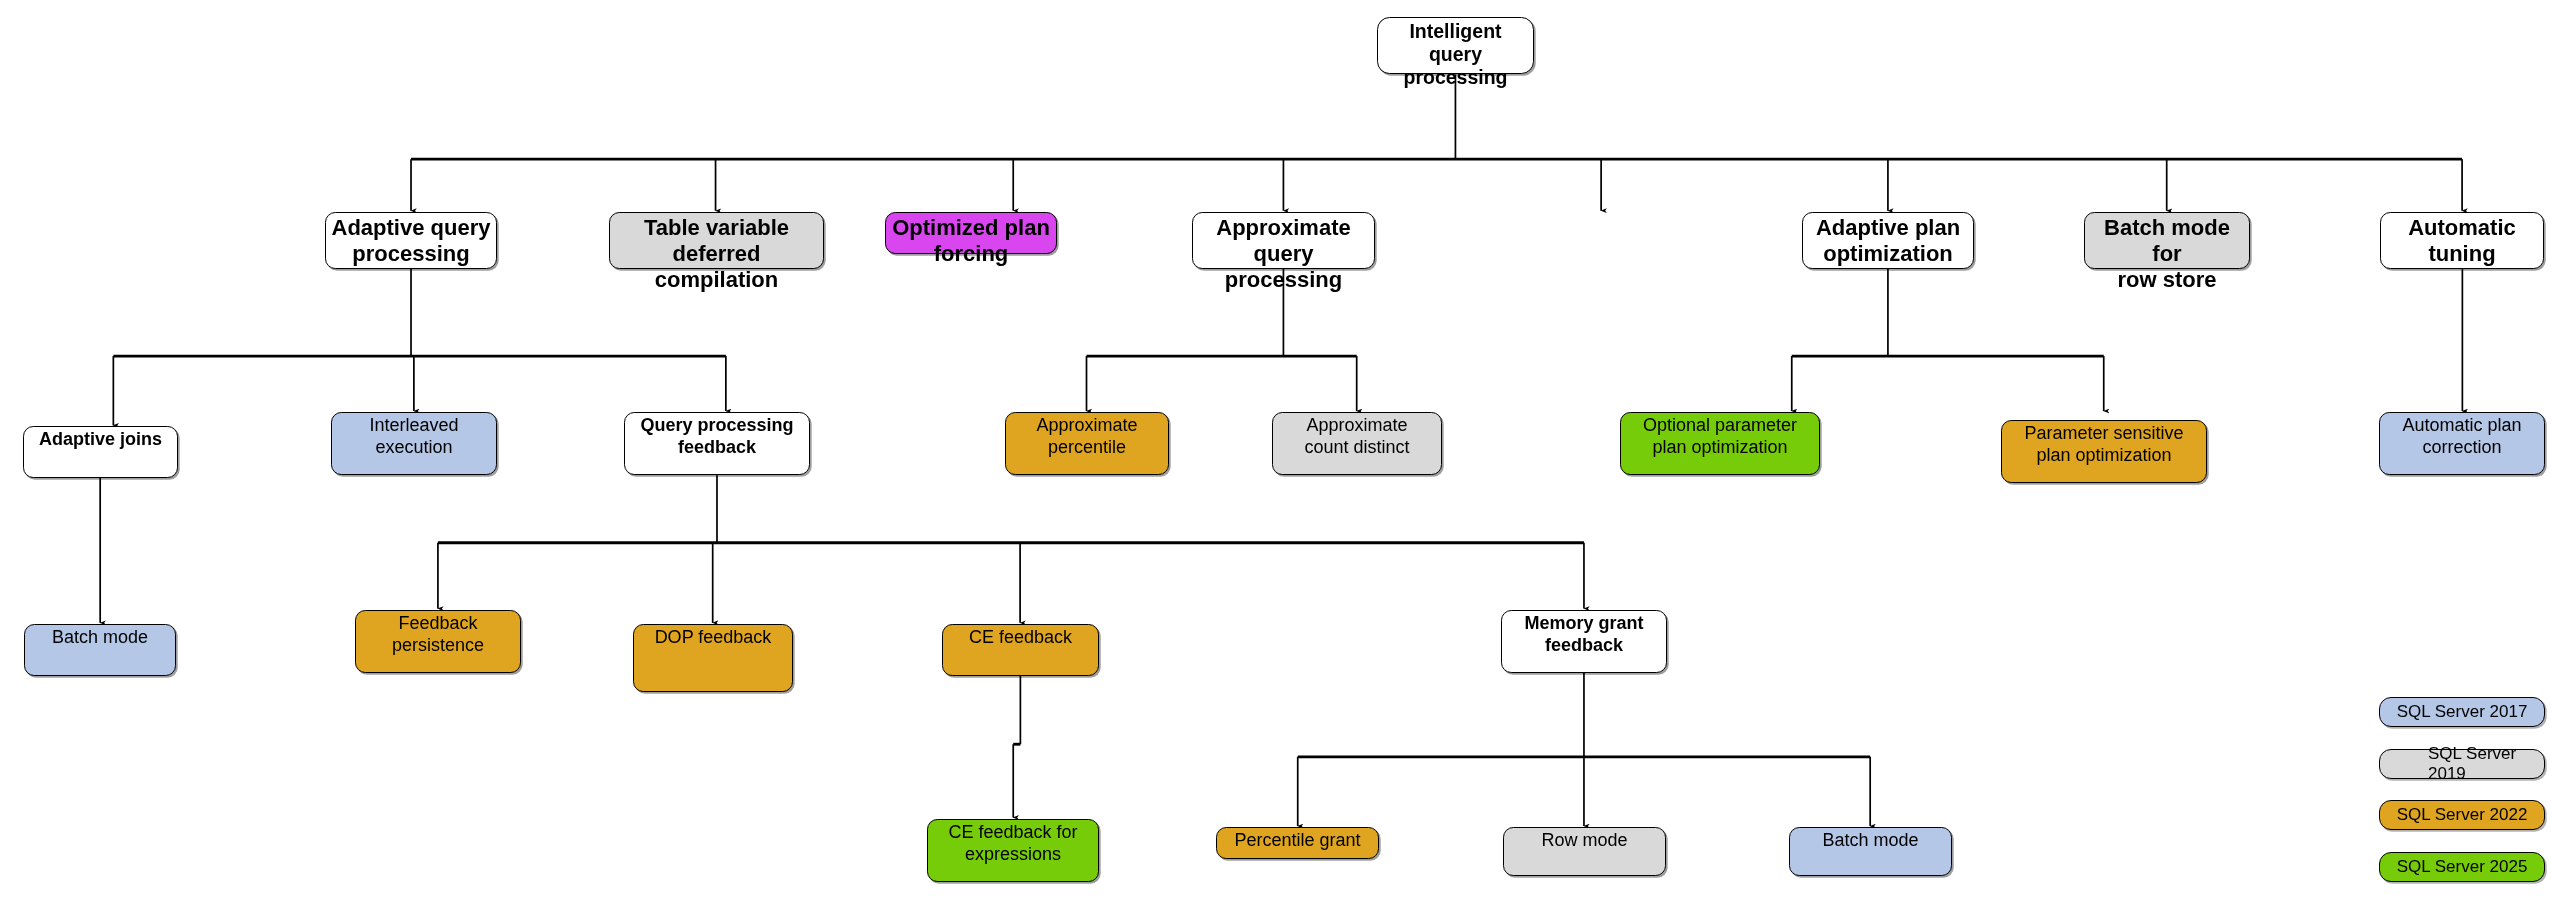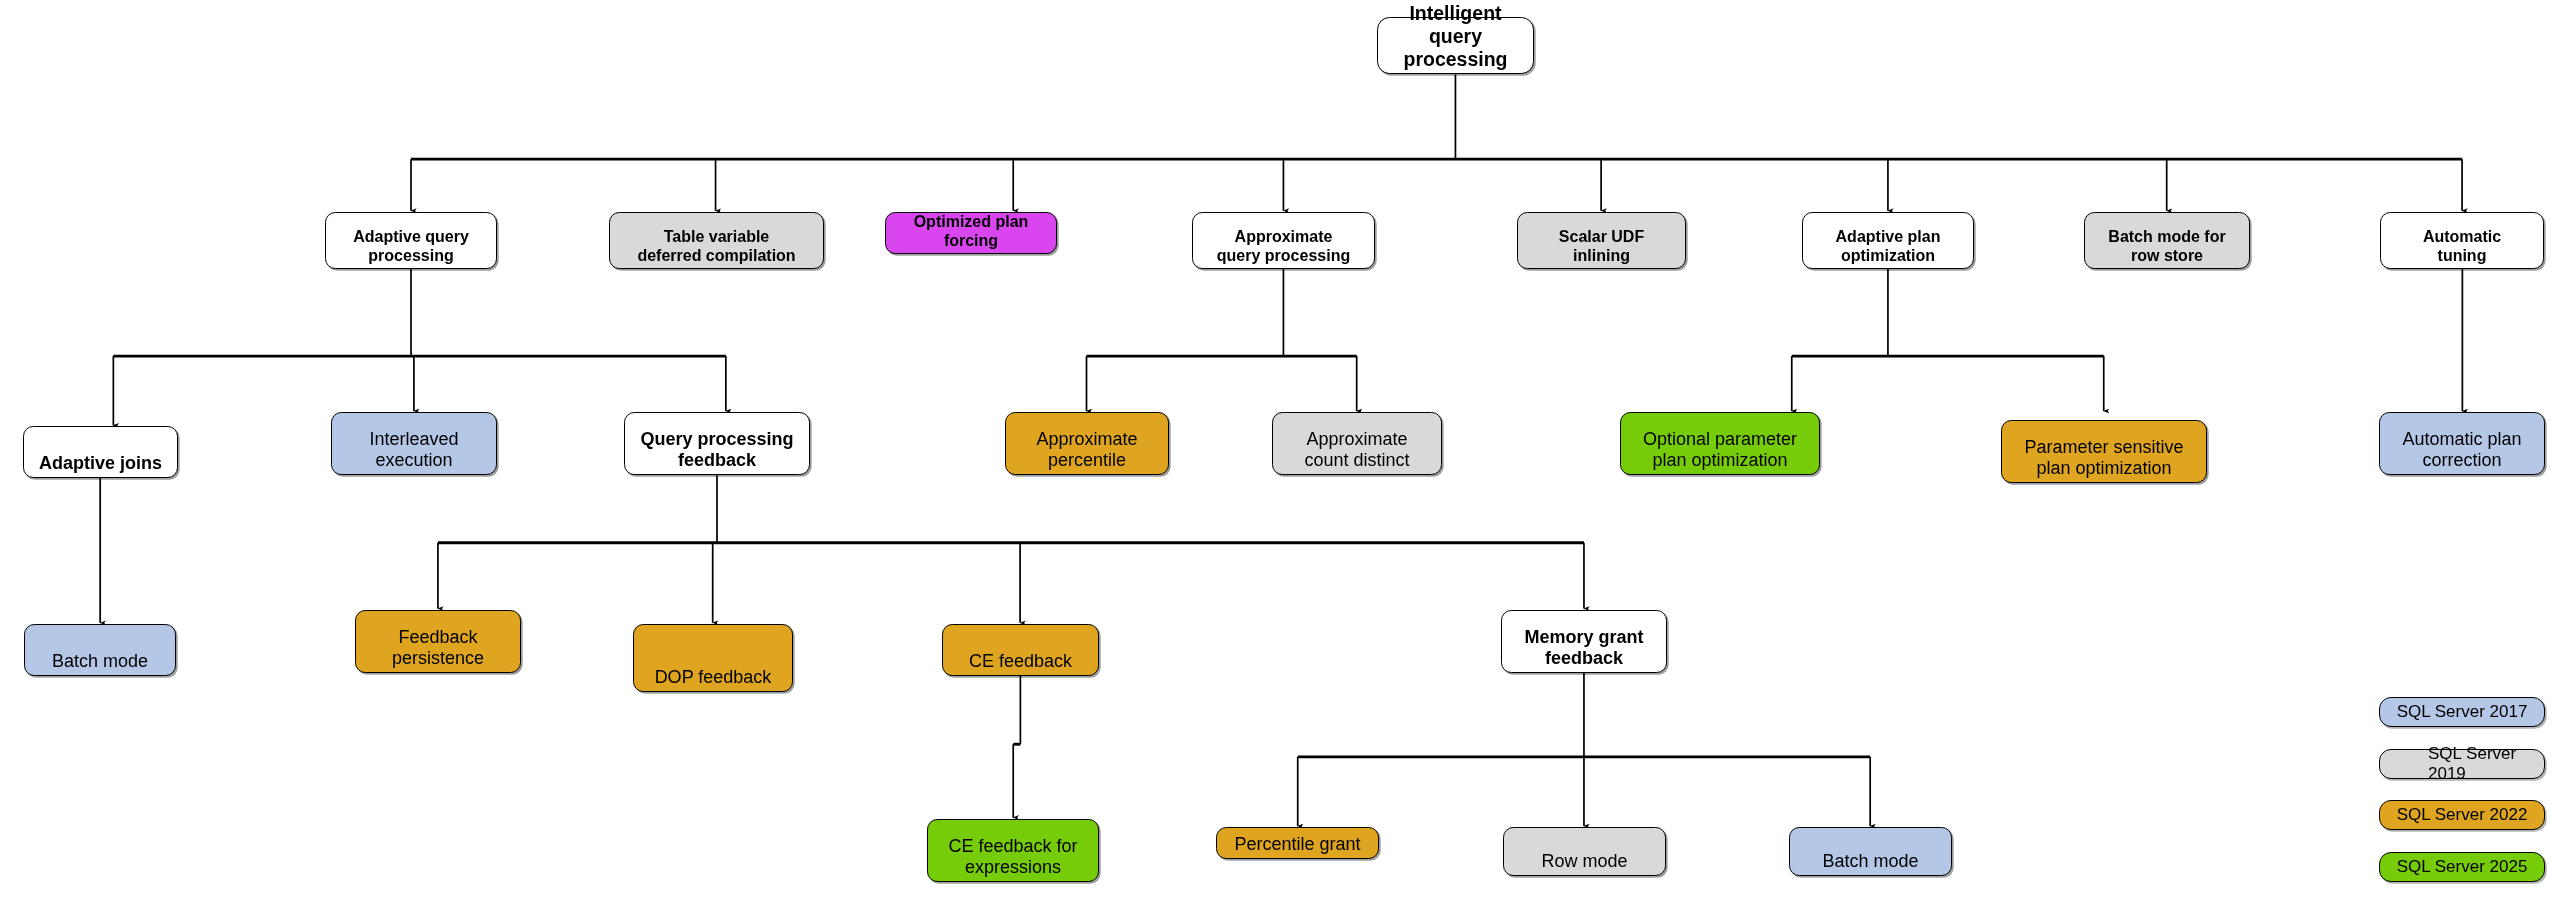--- a/index.html
+++ b/index.html
@@ -6,27 +6,27 @@
   body{
     width:2576px;height:916px;position:relative;overflow:hidden;
     font-family:"Liberation Sans","DejaVu Sans",sans-serif;
   }
   #stage{position:absolute;inset:0;width:2576px;height:916px;}
   #wires{position:absolute;left:0;top:0;width:2576px;height:916px;pointer-events:none;}
   .node{
     position:absolute;box-sizing:border-box;
     border:1.7px solid #000000;border-radius:10.3px;
     background:#ffffff;color:#000000;
-    display:flex;align-items:flex-end;justify-content:center;text-align:center;
+    display:flex;align-items:flex-start;justify-content:center;text-align:center;
     line-height:1.18;padding:2.3px 4.6px;
     box-shadow:1.7px 1.7px 0 rgba(0,0,0,0.38);
     white-space:pre-line;
   }
   .node.root{font-weight:bold;font-size:19.5px;border-radius:12.6px;}
-  .node.lvl2{font-weight:bold;font-size:16px;}
+  .node.lvl2{font-weight:bold;font-size:22px;}
   .node.lvl3{font-size:18px;}
   .node.lvl4{font-size:18px;}
   .node.bold{font-weight:bold;}
   .legend-item{
     position:absolute;box-sizing:border-box;
     border:1.7px solid #000000;border-radius:12px;
     display:flex;align-items:center;justify-content:center;
     font-size:17px;color:#000000;
     box-shadow:1.7px 1.7px 0 rgba(0,0,0,0.3);
   }
@@ -86,22 +86,20 @@
 <div class="node root" style="left: 1377px; top: 17px; width: 157px; height: 57px; background: rgb(255, 255, 255);"><span>Intelligent query
 processing</span></div>
     <div class="node lvl2 bold" style="left: 325px; top: 212px; width: 172px; height: 57px; background: rgb(255, 255, 255);"><span>Adaptive query
 processing</span></div>
     <div class="node lvl2" style="left: 609px; top: 212px; width: 215px; height: 57px; background: rgb(217, 217, 217);"><span>Table variable
 deferred compilation</span></div>
     <div class="node lvl2" style="left: 885px; top: 212px; width: 172px; height: 42px; background: #d946ef;"><span>Optimized plan
 forcing</span></div>
     <div class="node lvl2 bold" style="left: 1192px; top: 212px; width: 183px; height: 57px; background: rgb(255, 255, 255);"><span>Approximate
 query processing</span></div>
-    <div class="node lvl2" style="left: 1517px; top: 212px; width: 169px; height: 57px; background: rgb(217, 217, 217);"><span>Scalar UDF
-inlining</span></div>
     <div class="node lvl2" style="left: 2084px; top: 212px; width: 166px; height: 57px; background: rgb(217, 217, 217);"><span>Batch mode for
 row store</span></div>
     <div class="node lvl2 bold" style="left: 1802px; top: 212px; width: 172px; height: 57px; background: rgb(255, 255, 255);"><span>Adaptive plan
 optimization</span></div>
     <div class="node lvl2 bold" style="left: 2380px; top: 212px; width: 164px; height: 57px; background: rgb(255, 255, 255);"><span>Automatic
 tuning</span></div>
     <div class="node lvl3 bold" style="left: 23px; top: 426px; width: 155px; height: 52px; background: rgb(255, 255, 255);"><span>Adaptive joins</span></div>
     <div class="node lvl3" style="left: 331px; top: 412px; width: 166px; height: 63px; background: rgb(180, 199, 231);"><span>Interleaved
 execution</span></div>
     <div class="node lvl3 bold" style="left: 624px; top: 412px; width: 186px; height: 63px; background: rgb(255, 255, 255);"><span>Query processing

